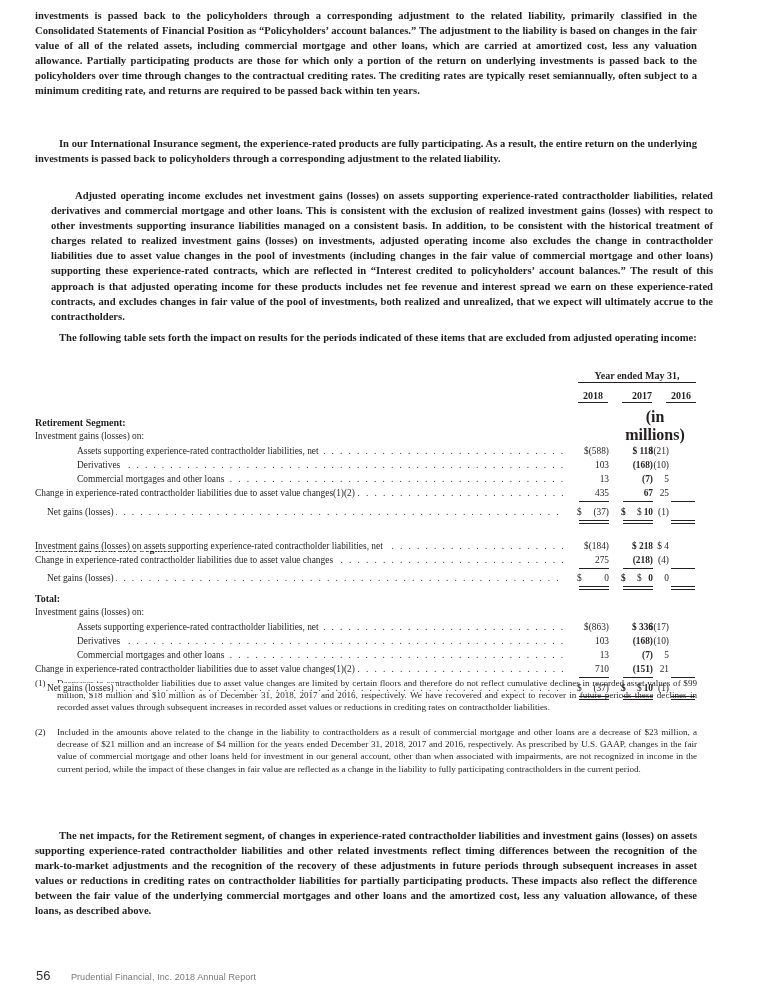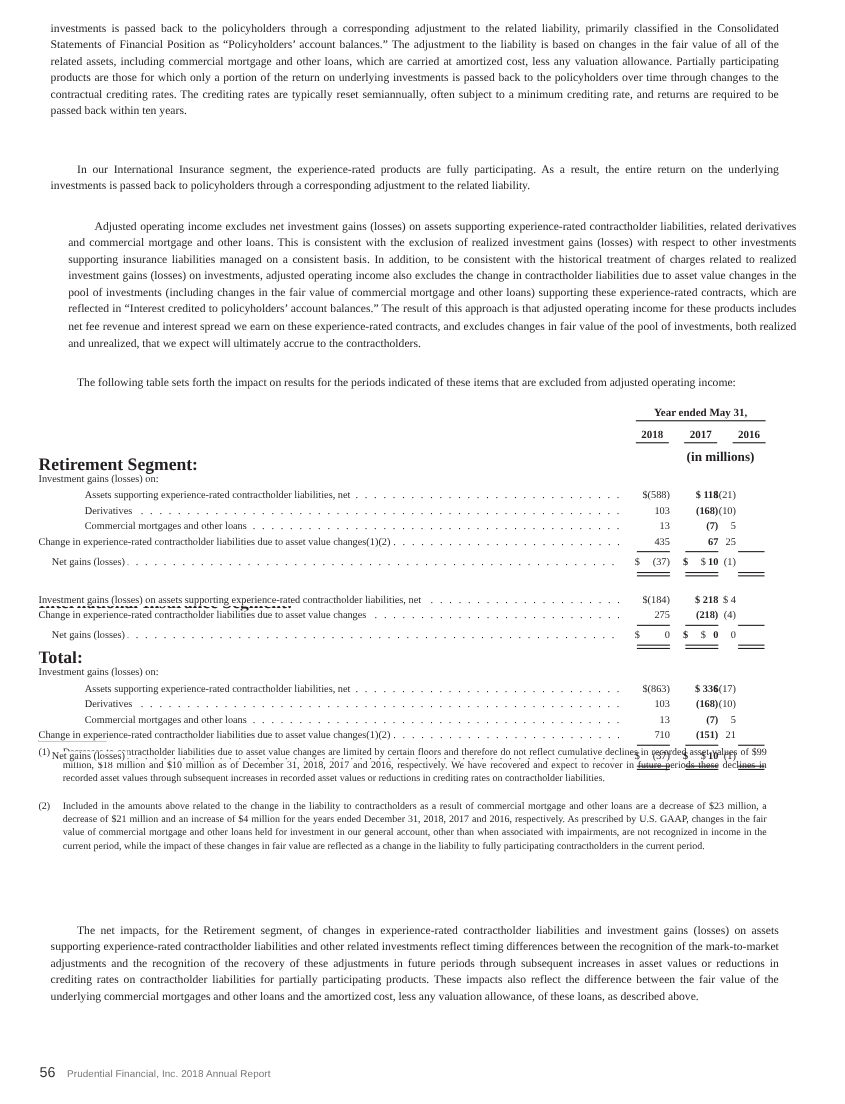--- a/index.html
+++ b/index.html
@@ -3,49 +3,49 @@
 <meta charset="utf-8">
 <style>
   html, body { margin: 0; padding: 0; background: #ffffff; }
   body {
     width: 768px; height: 1004px; position: relative; overflow: hidden;
     font-family: "Liberation Serif", "DejaVu Serif", serif;
     color: #231f20;
   }
   .page { position: absolute; left: 35px; top: 0; width: 662px; }
   p.para {
-    margin: 11px; font-size: 10.6px; line-height: 15.1px;
-    text-align: justify; text-justify: inter-word;
+    margin: 0; font-size: 10.6px; line-height: 15.1px;
+    text-align: justify; text-justify: inter-word; font-weight: bold;
   }
   p.indent { text-indent: 24px; }
   #p1 { position: absolute; top: 8px; left: 0; width: 662px; }
   #p2 { position: absolute; top: 136px; left: 0; width: 662px; }
   #p3 { position: absolute; top: 188px; left: 16px; width: 662px; }
   #p4 { position: absolute; top: 330px; left: 0; width: 662px; }
 
   .tbl { position: absolute; top: 370px; left: 0; width: 662px; font-size: 9.4px; }
   .col-group-title {
     position: absolute; left: 543px; width: 118px; text-align: center;
     font-weight: bold; font-size: 10px; top: 0;
     border-bottom: 1.3px solid #231f20; padding-bottom: 1px;
   }
   .yr { position: absolute; top: 20px; font-weight: bold; font-size: 10px; text-align: center;
         border-bottom: 1.3px solid #231f20; padding-bottom: 1px; }
   .yr0 { left: 543px; width: 30px; }
-  .yr1 { left: 587px; width: 30px; }
+  .yr1 { left: 587px; width: 30px; text-align: right; }
   .yr2 { left: 631px; width: 30px; }
-  .units { position: absolute; top: 38px; left: 580px; width: 80px; text-align: center; font-weight: bold; font-size: 12px; }
+  .units { position: absolute; top: 38px; left: 580px; width: 80px; text-align: center; font-weight: bold; font-size: 16px; }
 
   .row { position: absolute; left: 0; width: 662px; height: 13px; line-height: 13px; white-space: nowrap; }
   .lbl { position: absolute; left: 0; width: 528px; overflow: hidden; }
   .lbl.i1 { left: 42px; width: 486px; }
   .lbl.i2 { left: 12px; width: 516px; }
   .lbl .txt { background: #fff; padding-right: 2px; position: relative; z-index: 1; }
   .dots { position: absolute; left: 0; right: 0; top: 0; letter-spacing: 1.9px; color: #231f20; z-index: 0; overflow: hidden; }
-  .sec { font-weight: bold; font-size: 16px; }
+  .sec { font-weight: bold; font-size: 10px; }
   .v { position: absolute; text-align: right; }
   .c0 { left: 540px; width: 34px; }
   .c1 { left: 584px; width: 34px; font-weight: bold; }
   .c2 { left: 600px; width: 34px; text-align: right; }
   .v .dl { position: absolute; left: 2px; }
   .sl { position: absolute; height: 0; border-top: 1px solid #231f20; }
   .dbl { position: absolute; height: 2px; border-top: 1px solid #231f20; border-bottom: 1px solid #231f20; }
   .u0 { left: 544px; width: 30px; }
   .u1 { left: 588px; width: 30px; }
   .u2 { left: 636px; width: 24px; }
@@ -53,21 +53,21 @@
   .fn-rule { position: absolute; top: 673px; left: 0; width: 62px; border-top: 1px solid #231f20; }
   .fn { position: absolute; left: 0; width: 662px; font-size: 9.1px; line-height: 12.2px; }
   .fn .num { position: absolute; left: 0; top: 0; }
   .fn .body { margin-left: 22px; text-align: justify; }
   #fn1 { top: 677px; }
   #fn2 { top: 726px; }
   #p5 { position: absolute; top: 828px; left: 0; width: 662px; }
 
   .footer { position: absolute; left: 36px; top: 966px; font-family: "Liberation Sans", "DejaVu Sans", sans-serif; }
   .pg { font-size: 13px; color: #333; }
-  .pub { font-size: 9px; color: #777; margin-left: 6px; letter-spacing: 0.1px; }
+  .pub { font-size: 9px; color: #777; margin-left: 16px; letter-spacing: 0.1px; }
 </style>
 </head>
 <body>
 
 <div class="page">
   <p class="para" id="p1">investments is passed back to the policyholders through a corresponding adjustment to the related liability, primarily classified in the Consolidated Statements of Financial Position as “Policyholders’ account balances.” The adjustment to the liability is based on changes in the fair value of all of the related assets, including commercial mortgage and other loans, which are carried at amortized cost, less any valuation allowance. Partially participating products are those for which only a portion of the return on underlying investments is passed back to the policyholders over time through changes to the contractual crediting rates. The crediting rates are typically reset semiannually, often subject to a minimum crediting rate, and returns are required to be passed back within ten years.</p>
   <p class="para indent" id="p2">In our International Insurance segment, the experience-rated products are fully participating. As a result, the entire return on the underlying investments is passed back to policyholders through a corresponding adjustment to the related liability.</p>
   <p class="para indent" id="p3">Adjusted operating income excludes net investment gains (losses) on assets supporting experience-rated contractholder liabilities, related derivatives and commercial mortgage and other loans. This is consistent with the exclusion of realized investment gains (losses) with respect to other investments supporting insurance liabilities managed on a consistent basis. In addition, to be consistent with the historical treatment of charges related to realized investment gains (losses) on investments, adjusted operating income also excludes the change in contractholder liabilities due to asset value changes in the pool of investments (including changes in the fair value of commercial mortgage and other loans) supporting these experience-rated contracts, which are reflected in “Interest credited to policyholders’ account balances.” The result of this approach is that adjusted operating income for these products includes net fee revenue and interest spread we earn on these experience-rated contracts, and excludes changes in fair value of the pool of investments, both realized and unrealized, that we expect will ultimately accrue to the contractholders.</p>
   <p class="para indent" id="p4">The following table sets forth the impact on results for the periods indicated of these items that are excluded from adjusted operating income:</p>
 

